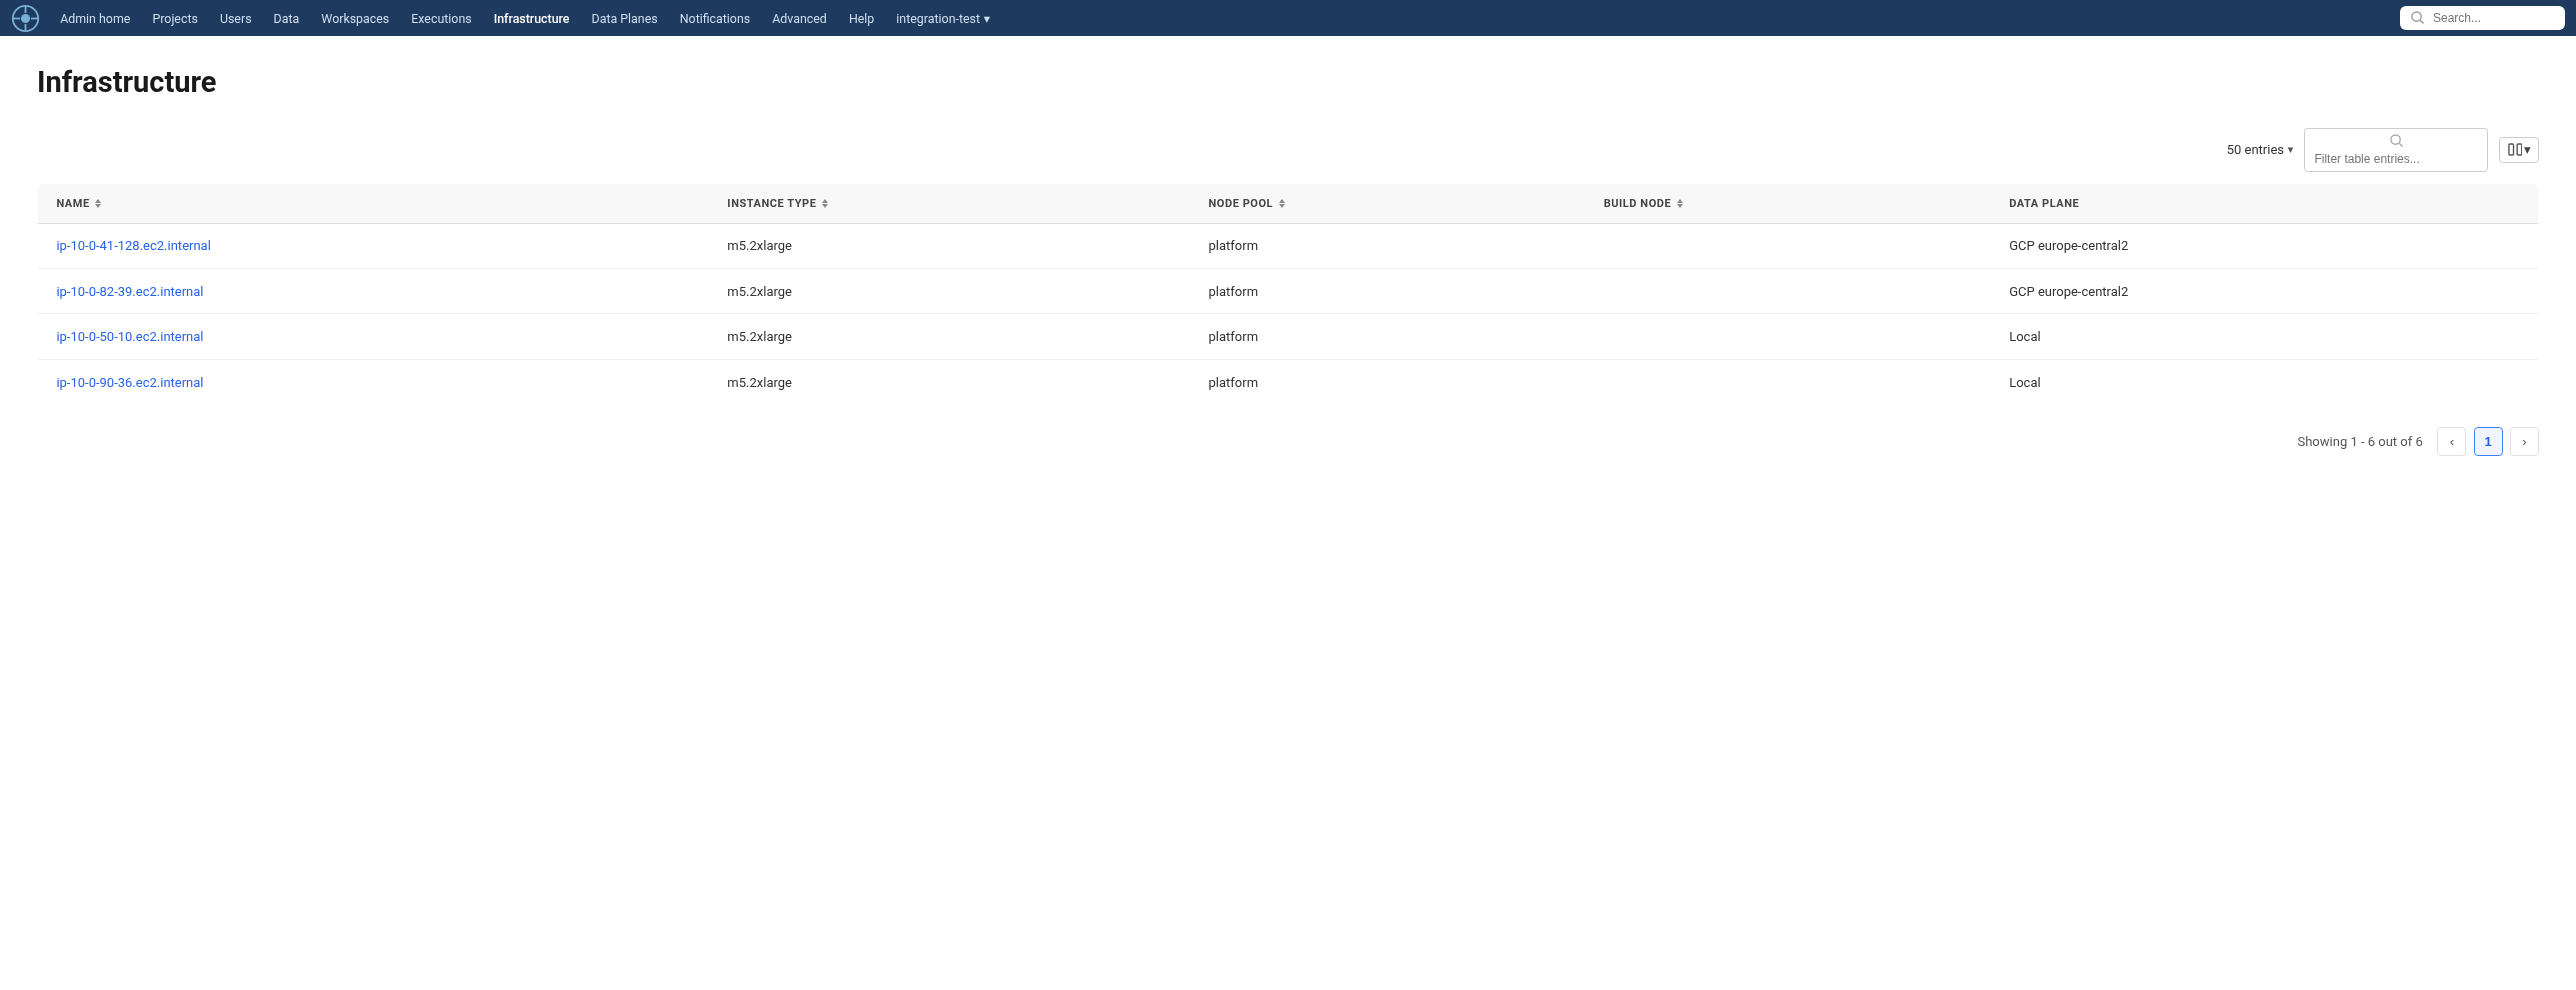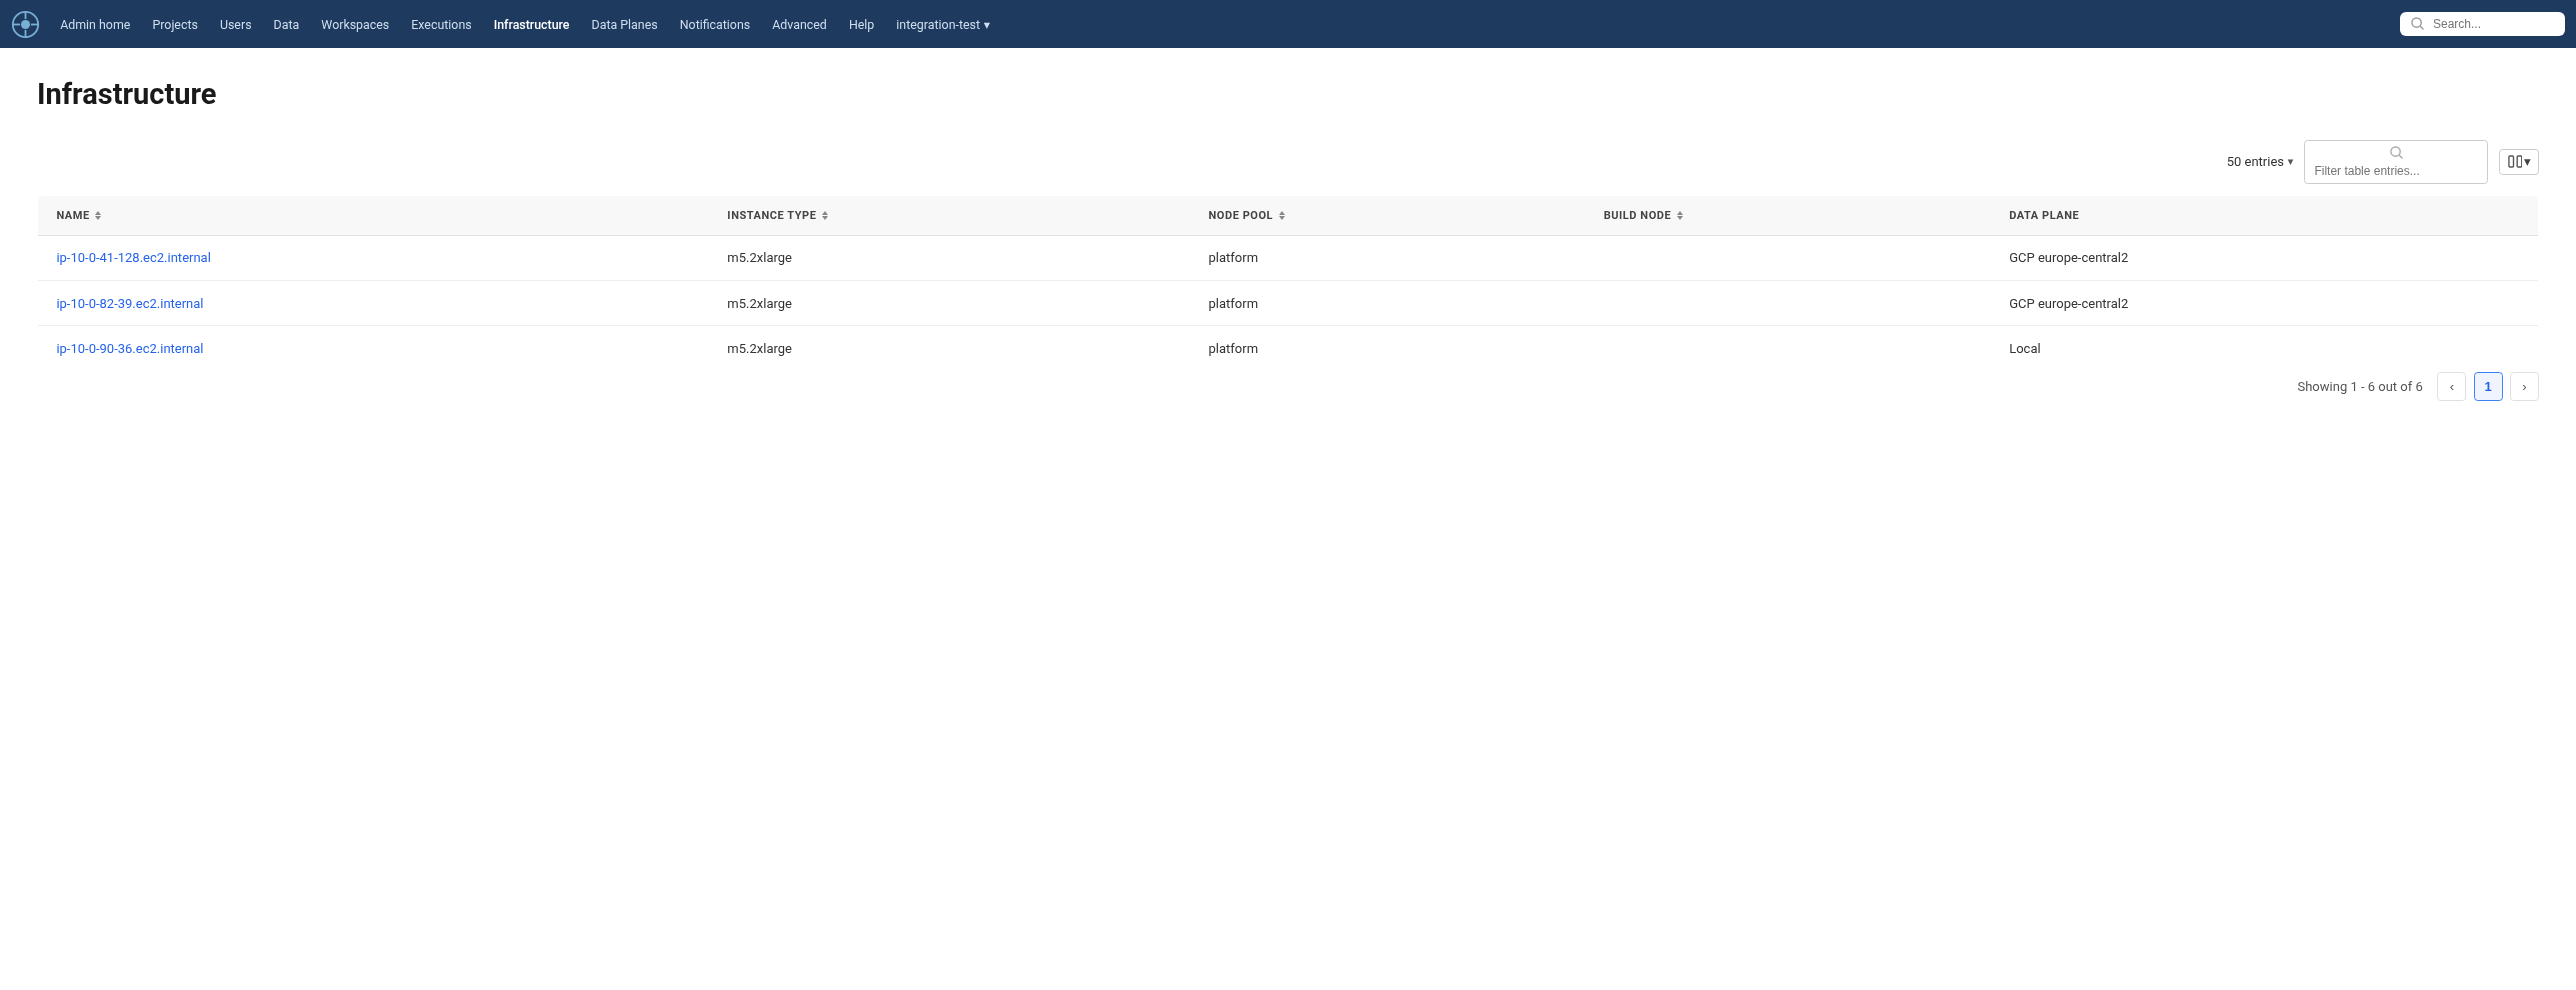--- a/index.html
+++ b/index.html
@@ -13,21 +13,21 @@
       background: #ffffff;
       color: #1a1a1a;
       font-size: 13px;
     }
 
     
     .topnav {
       background: #1e3a5f;
       display: flex;
       align-items: center;
-      height: 48px;
+      height: 36px;
       padding: 0 11px;
       gap: 3.7px;
     }
 
     .topnav-logo {
       width: 29px;
       height: 29px;
       margin-right: 7.3px;
       flex-shrink: 0;
     }
@@ -222,20 +222,21 @@
       text-decoration: none;
       cursor: pointer;
     }
 
     
     .pagination-bar {
       display: flex;
       justify-content: flex-end;
       align-items: center;
       gap: 7.3px;
+      margin-top: 22px;
     }
 
     .pagination-info {
       font-size: 13px;
       color: #555;
       margin-right: 7.3px;
     }
 
     .pagination-btn {
       width: 29px;
@@ -384,20 +385,27 @@
           <td>GCP europe-central2</td>
         </tr>
         <tr>
           <td><a class="link-cell" href="#">ip-10-0-82-39.ec2.internal</a></td>
           <td>m5.2xlarge</td>
           <td>platform</td>
           <td></td>
           <td>GCP europe-central2</td>
         </tr>
         <tr>
+          <td><a class="link-cell" href="#">ip-10-0-50-10.ec2.internal</a></td>
+          <td>m5.2xlarge</td>
+          <td>platform</td>
+          <td></td>
+          <td>Local</td>
+        </tr>
+        <tr>
           <td><a class="link-cell" href="#">ip-10-0-90-36.ec2.internal</a></td>
           <td>m5.2xlarge</td>
           <td>platform</td>
           <td></td>
           <td>Local</td>
         </tr>
       </tbody>
   </table>
 
   <div class="pagination-bar">

